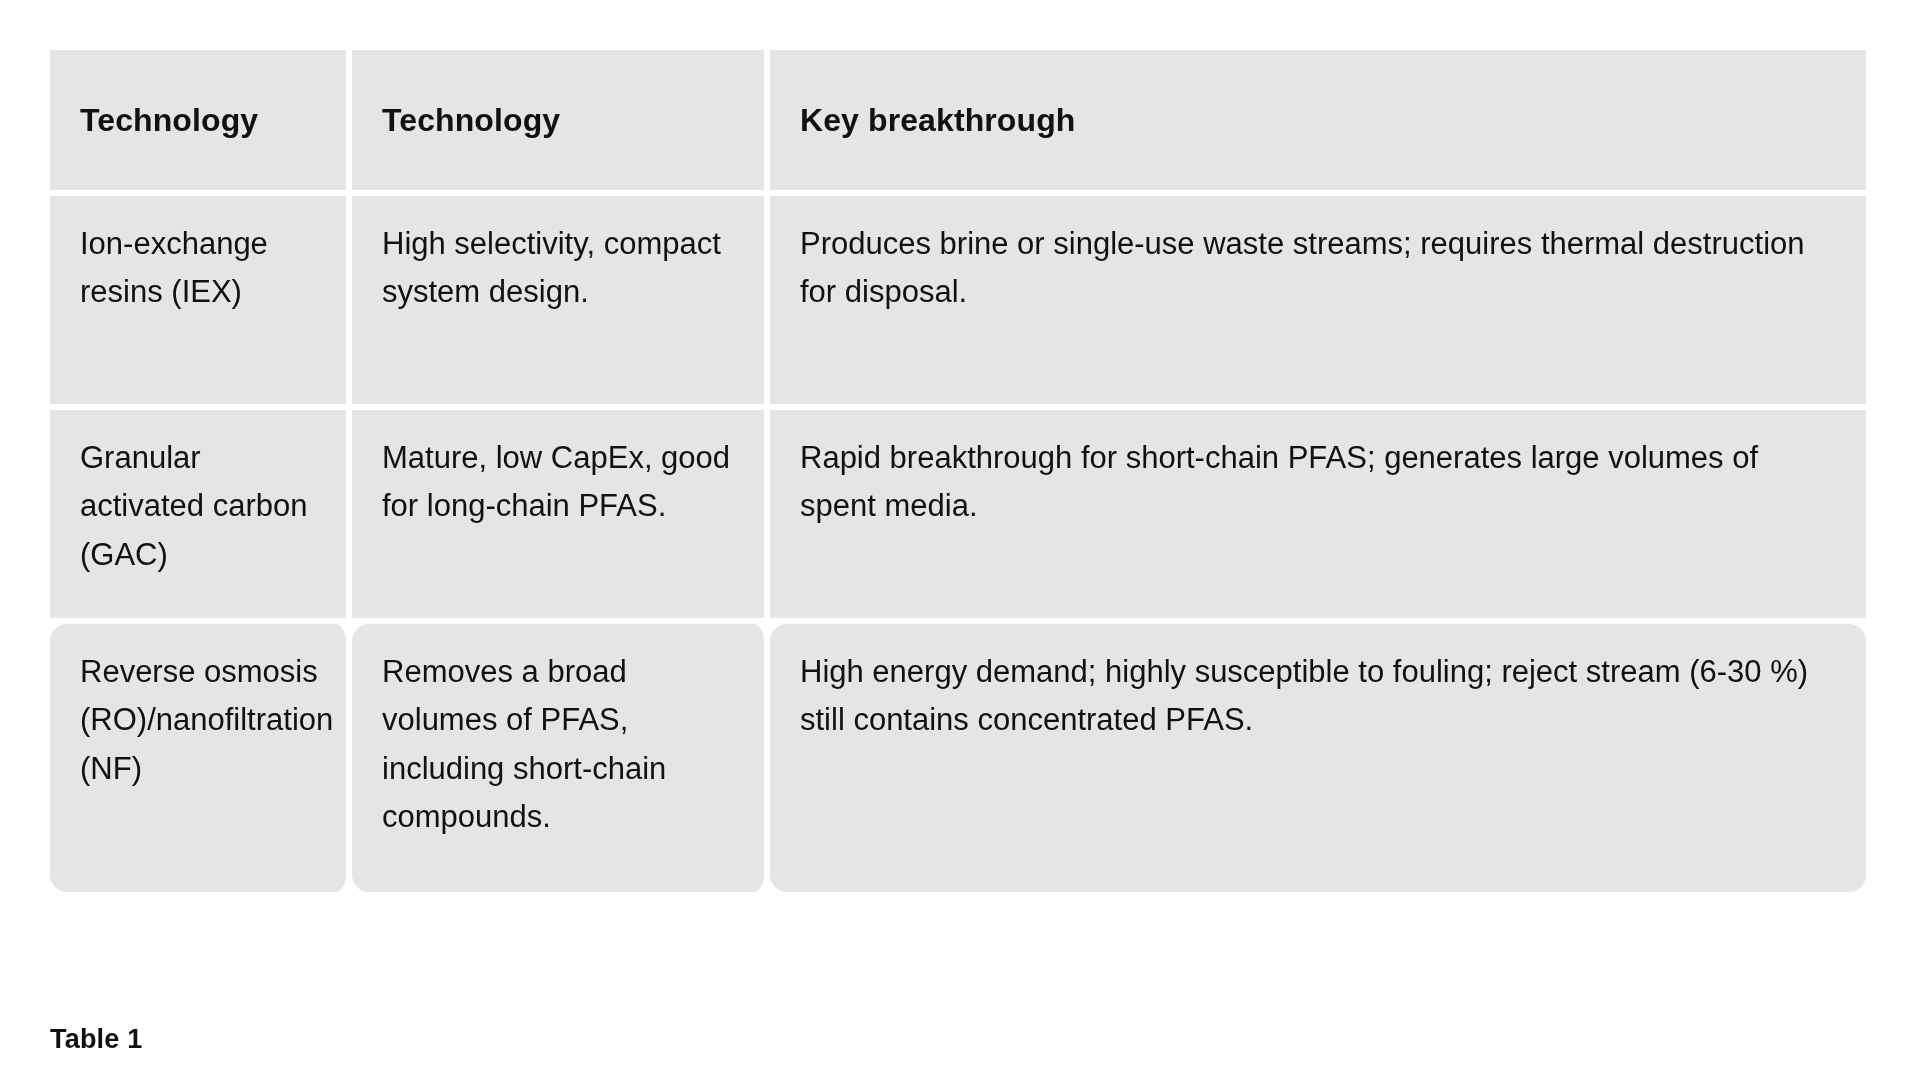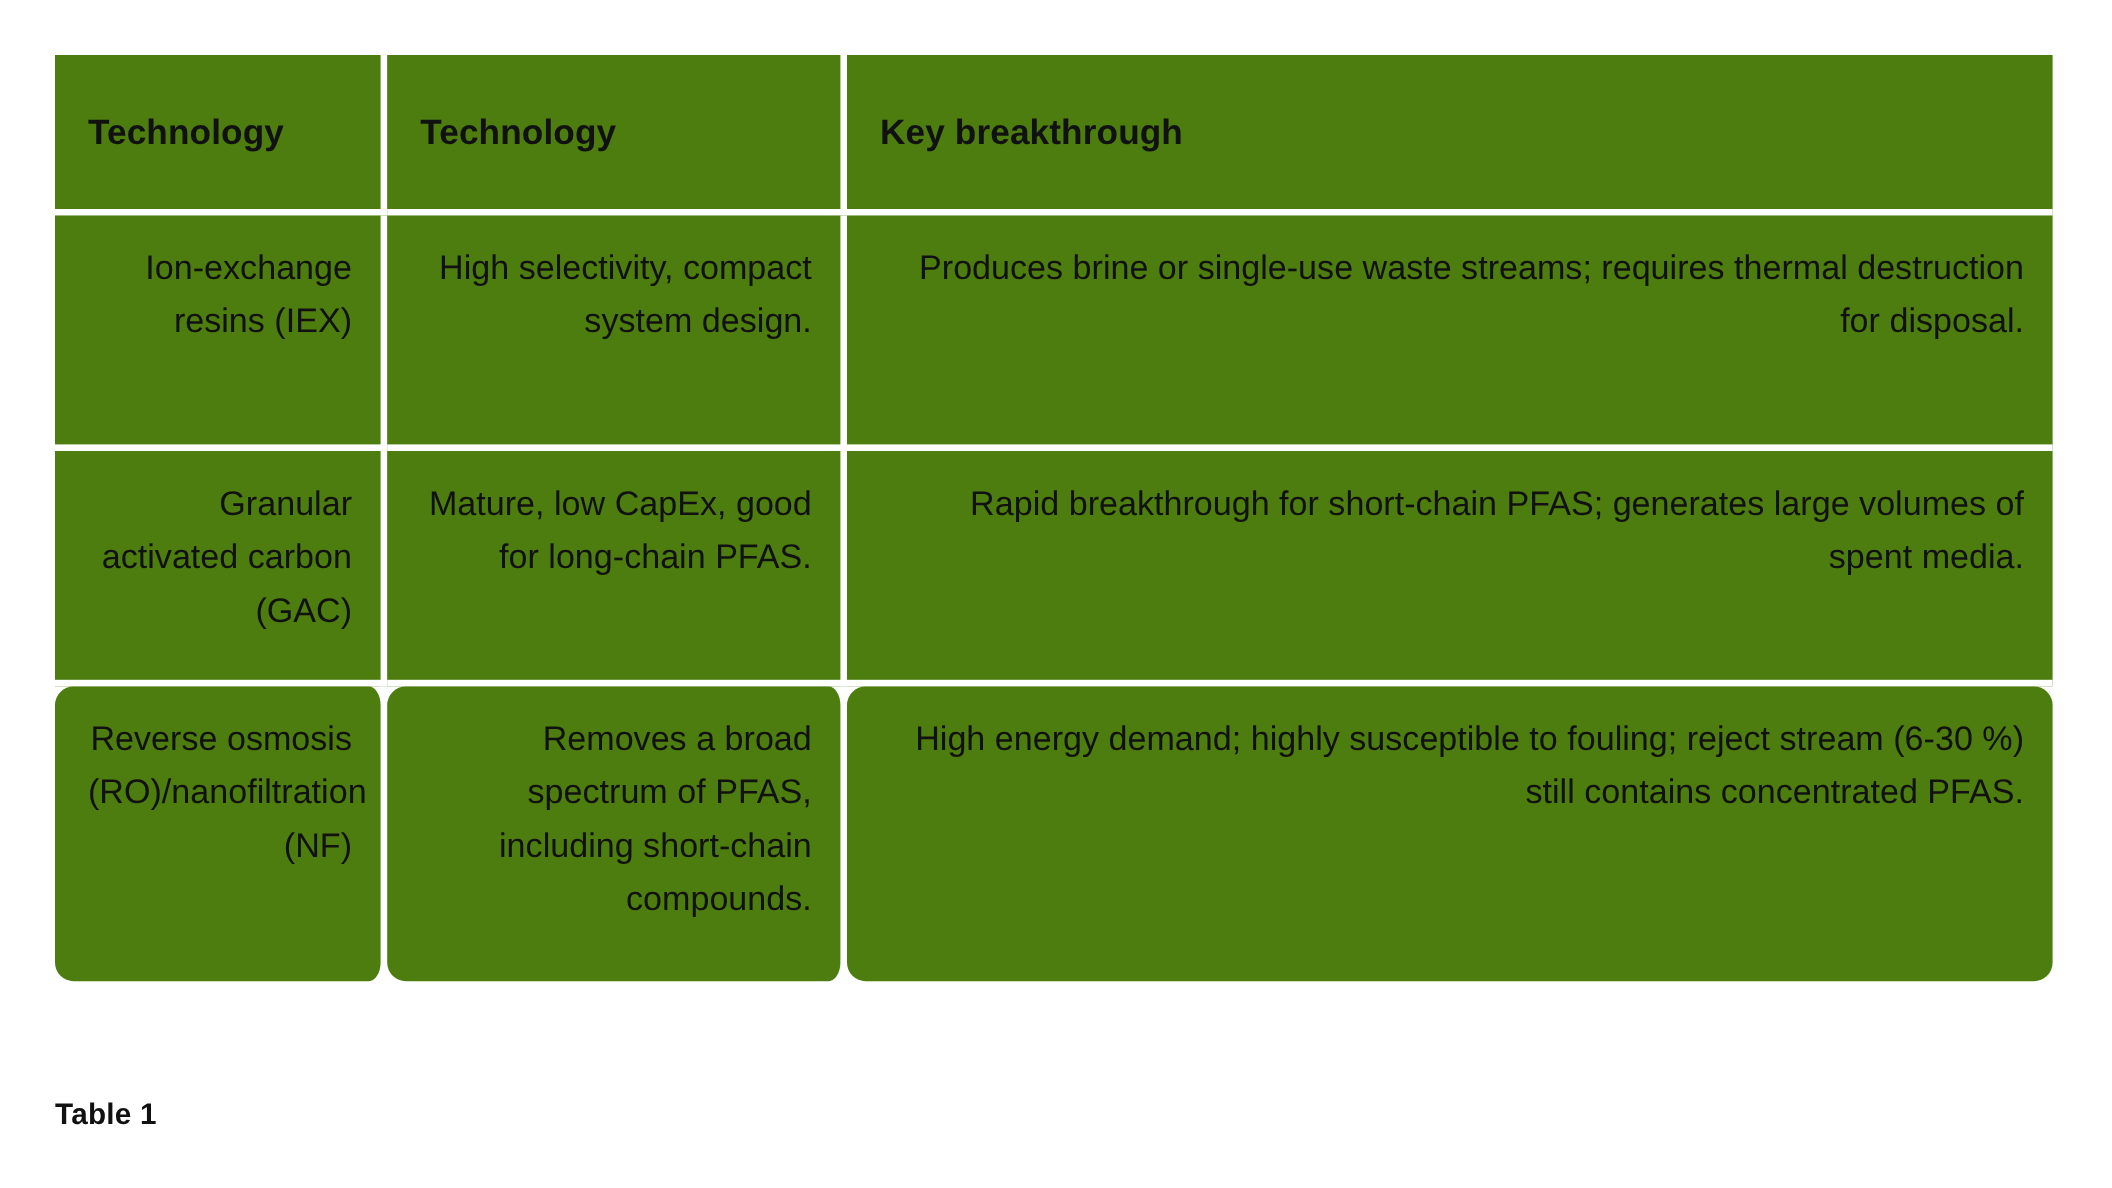--- a/index.html
+++ b/index.html
@@ -37,23 +37,23 @@
     table-layout: fixed;
     background: #ffffff;
   }
 
   table.pfas-table col.c1 { width: 302px; }
   table.pfas-table col.c2 { width: 418px; }
   table.pfas-table col.c3 { width: 1096px; }
 
   table.pfas-table th,
   table.pfas-table td {
-    background: #4d7c0f;
+    background: #e5e5e5;
     vertical-align: top;
-    text-align: right;
+    text-align: left;
     padding: 0;
     border-right: 6px solid #ffffff;
     border-bottom: 6px solid #ffffff;
   }
   table.pfas-table th:last-child,
   table.pfas-table td:last-child {
     border-right: 0;
   }
   table.pfas-table tr:last-child td {
     border-bottom: 0;
@@ -94,21 +94,21 @@
     font-size: 31px;
     font-weight: normal;
     color: #111111;
     line-height: 1.56;
     word-break: normal;
   }
 
   .caption {
     position: absolute;
     left: 50px;
-    top: 998px;
+    top: 1024px;
     font-size: 27px;
     font-weight: bold;
     color: #111111;
     letter-spacing: 0.2px;
   }
 </style>
 </head>
 <body>
 
 <div class="page">
@@ -178,21 +178,21 @@
         </tr>
 
         <tr>
           <td>
             <div class="cell-inner">
               <span class="td-text">Reverse osmosis (RO)/nanofiltration (NF)</span>
             </div>
           </td>
           <td>
             <div class="cell-inner">
-              <span class="td-text">Removes a broad spectrum of PFAS, including short-chain compounds.</span>
+              <span class="td-text">Removes a broad volumes of PFAS, including short-chain compounds.</span>
             </div>
           </td>
           <td>
             <div class="cell-inner">
               <span class="td-text">High energy demand; highly susceptible to fouling; reject stream (6-30 %) still contains concentrated PFAS.</span>
             </div>
           </td>
         </tr>
 
       </tbody>

